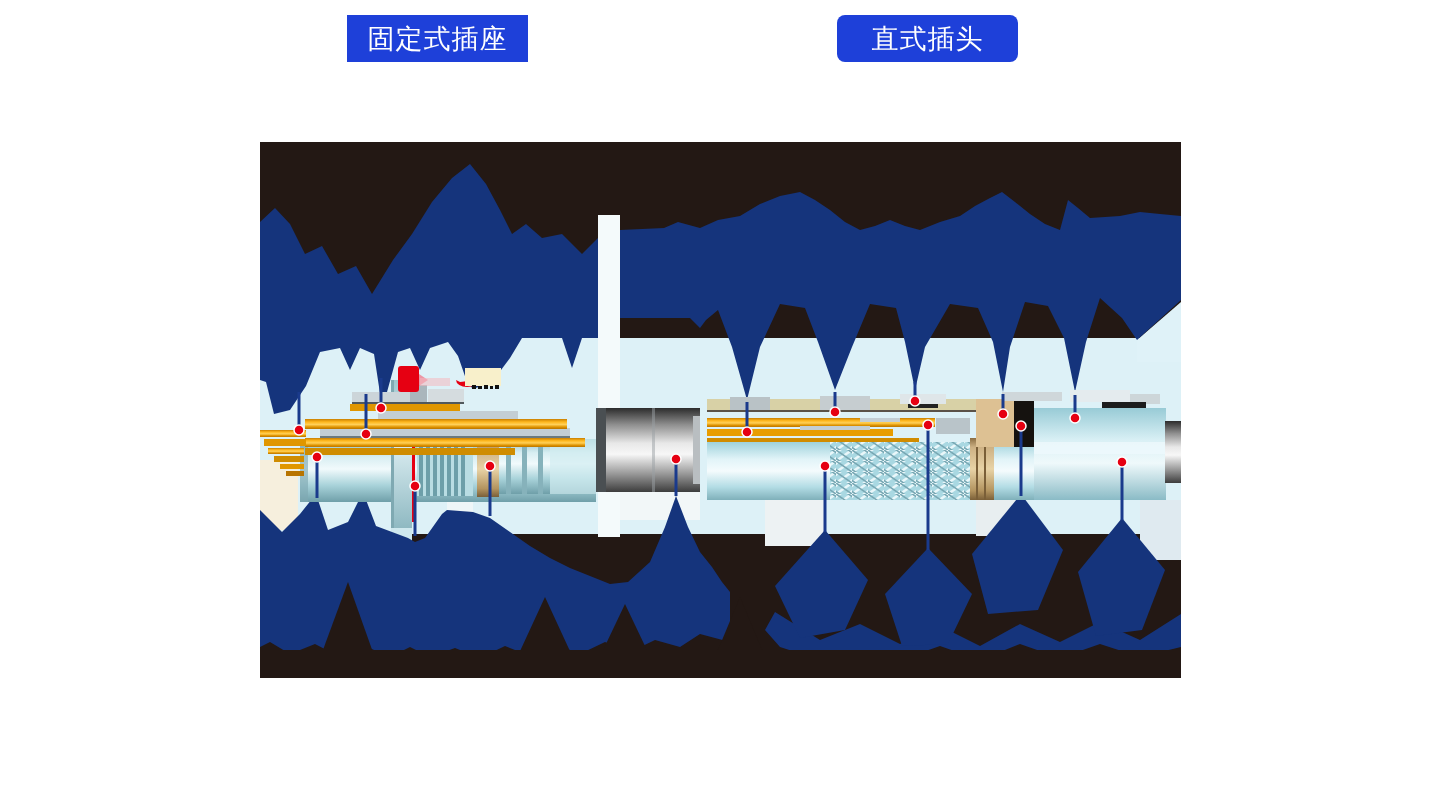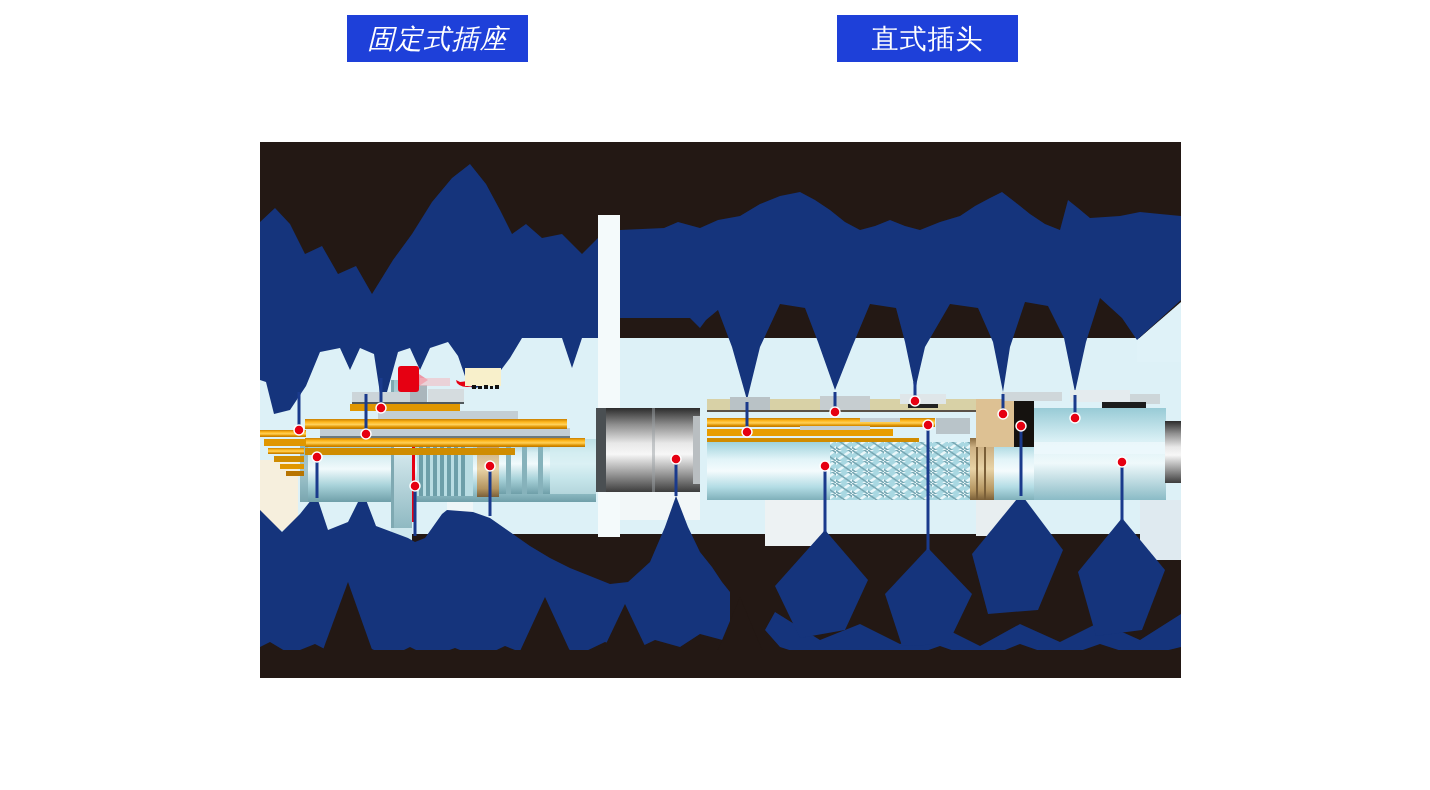--- a/index.html
+++ b/index.html
@@ -16,23 +16,23 @@
   #btn-socket{left:347px;}
   #btn-plug{left:837px;}
   #diagram-wrap{
     position:absolute;left:260px;top:142px;width:921px;height:536px;
   }
   svg{display:block;}
 </style>
 </head>
 <body>
 
-<button class="hdr-btn" id="btn-socket" style="background-color: rgb(30, 64, 217); font-style: italic;">固定式插座</button>
-
-<button class="hdr-btn" id="btn-plug" style="background-color: rgb(30, 64, 217);">直式插头</button>
+<button class="hdr-btn" id="btn-socket" style="background-color: rgb(30, 64, 217);">固定式插座</button>
+
+<button class="hdr-btn" id="btn-plug" style="background-color: rgb(30, 64, 217); border-radius: 8px;">直式插头</button>
 
 <div id="diagram-wrap">
 <svg id="diagram-svg" width="921" height="536" viewBox="0 0 921 536">
   <defs>
     <linearGradient id="gradCyanL" x1="0" y1="0" x2="0" y2="1">
       <stop offset="0" stop-color="#8fc0c9"></stop>
           <stop offset="0.25" stop-color="#d8eef2"></stop>
       <stop offset="0.45" stop-color="#f1fafc"></stop>
           <stop offset="0.72" stop-color="#a9d3da"></stop>
       <stop offset="1" stop-color="#6f9fa9"></stop>

